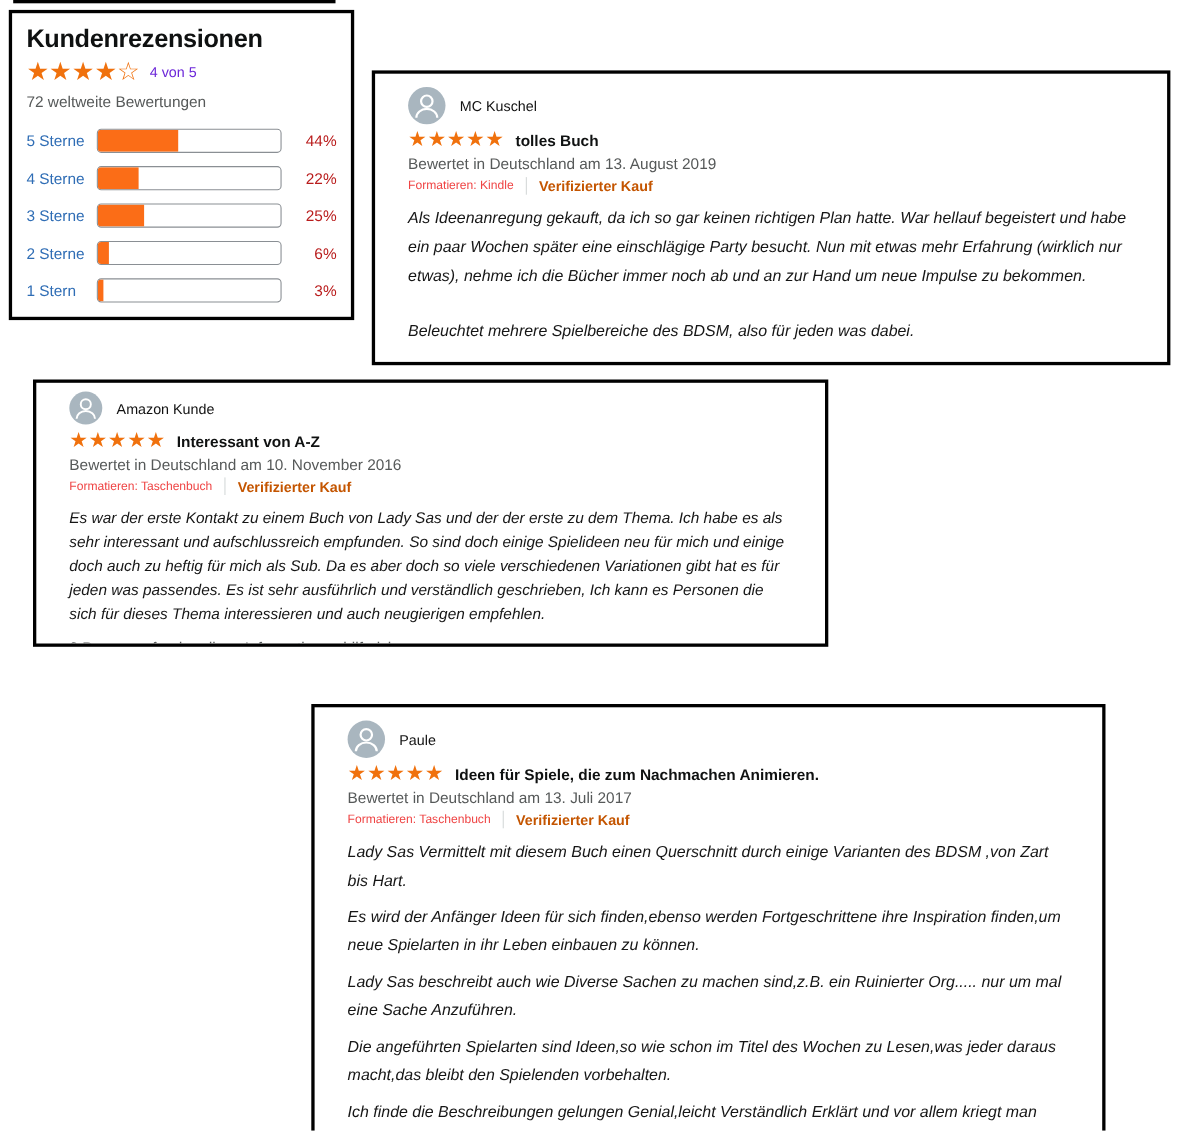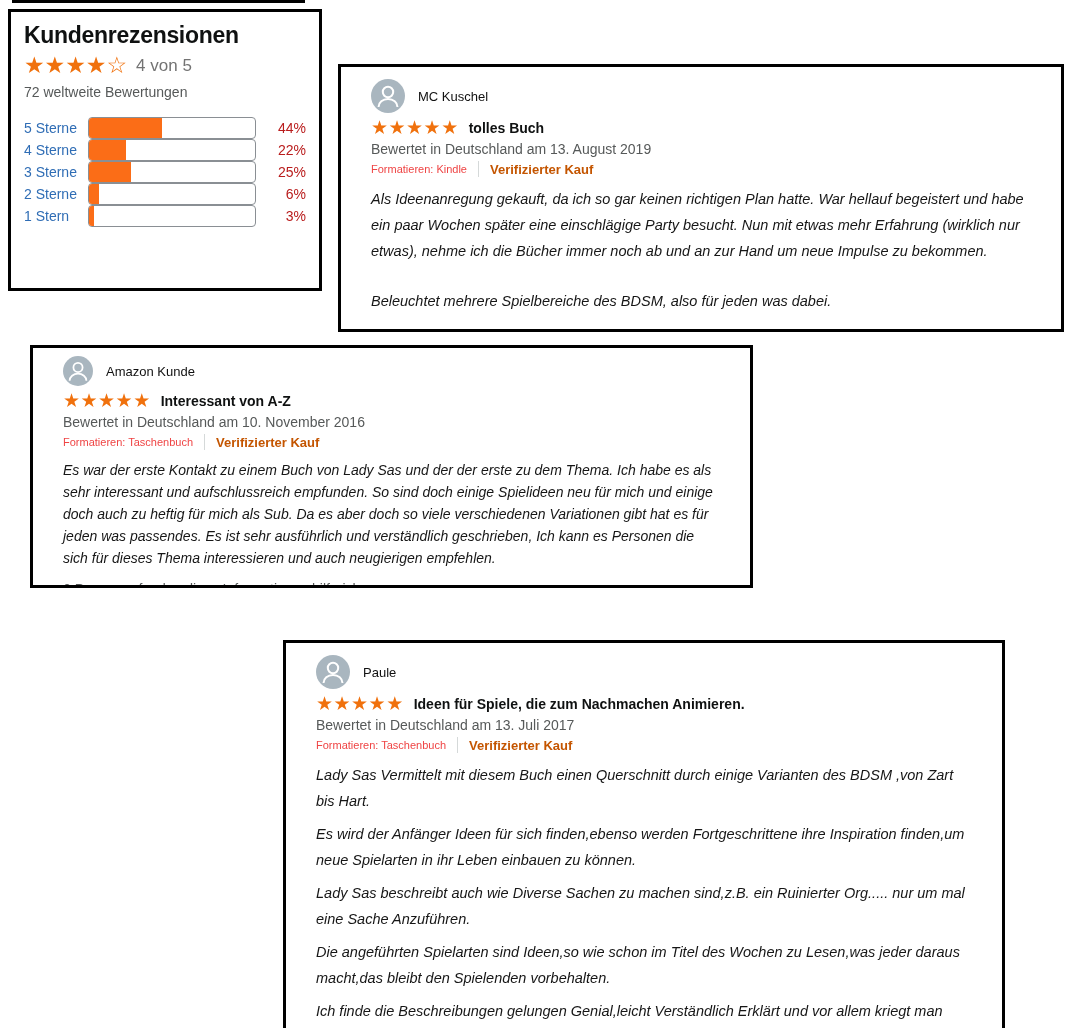--- a/index.html
+++ b/index.html
@@ -11,23 +11,23 @@
 
   
   .summary-box{
     position:absolute;left:8px;top:9px;width:314px;height:282px;
     border:3px solid #000;box-sizing:border-box;background:#fff;padding:9px 13px;overflow:hidden;
   }
   .summary-title{font-size:23px;font-weight:700;color:#0f1111;margin:1px 0 5px;letter-spacing:-0.3px;}
   .summary-stars-row{display:flex;align-items:center;gap:9px;margin-bottom:7px;}
   .stars{color:#f0710d;line-height:1;white-space:nowrap;}
   .stars.big{font-size:23px;}
-  .rating-text{font-size:17px;color:#737373;}
+  .rating-text{font-size:13px;color:#6d28d9;}
   .total-label{font-size:14px;color:#565959;margin-bottom:17px;}
-  .histogram{display:flex;flex-direction:column;}
+  .histogram{display:flex;flex-direction:column;gap:12px;}
   .hist-row{display:flex;align-items:center;font-size:14px;height:22px;}
   .hist-label{width:60px;color:#2f6db5;flex:none;}
   .hist-bar{
     flex:1;height:22px;border:1px solid #8a8f94;border-radius:4px;background:#fff;
     overflow:hidden;margin:0 10px 0 4px;box-sizing:border-box;
   }
   .hist-fill{display:block;height:100%;background:#fb6d17;}
   .hist-pct{width:40px;text-align:right;color:#b91c1c;flex:none;}
 
   

